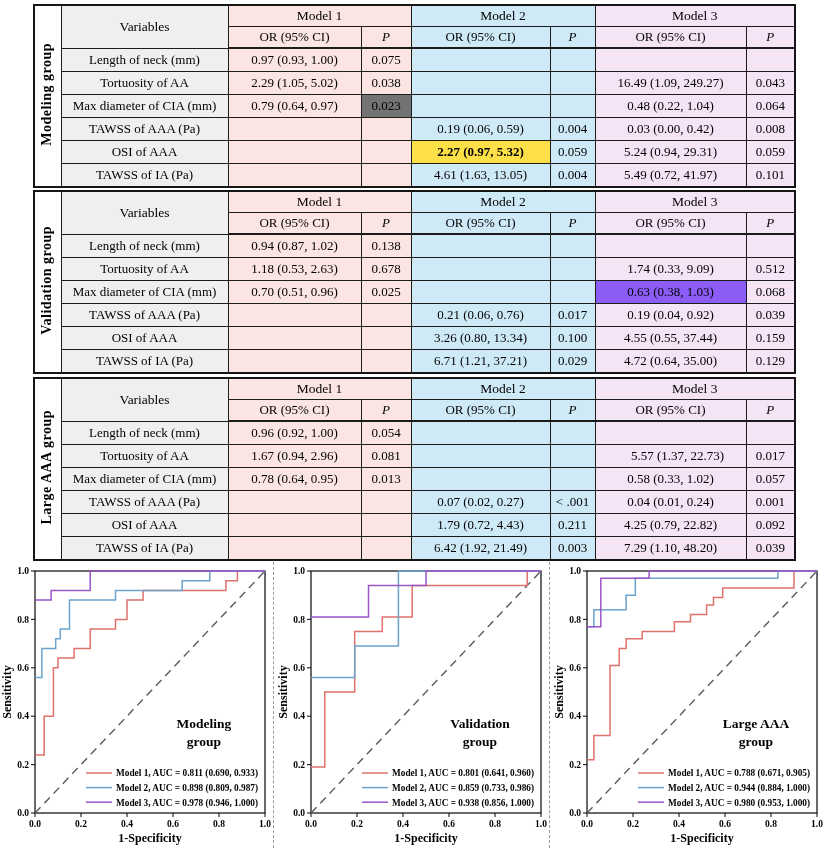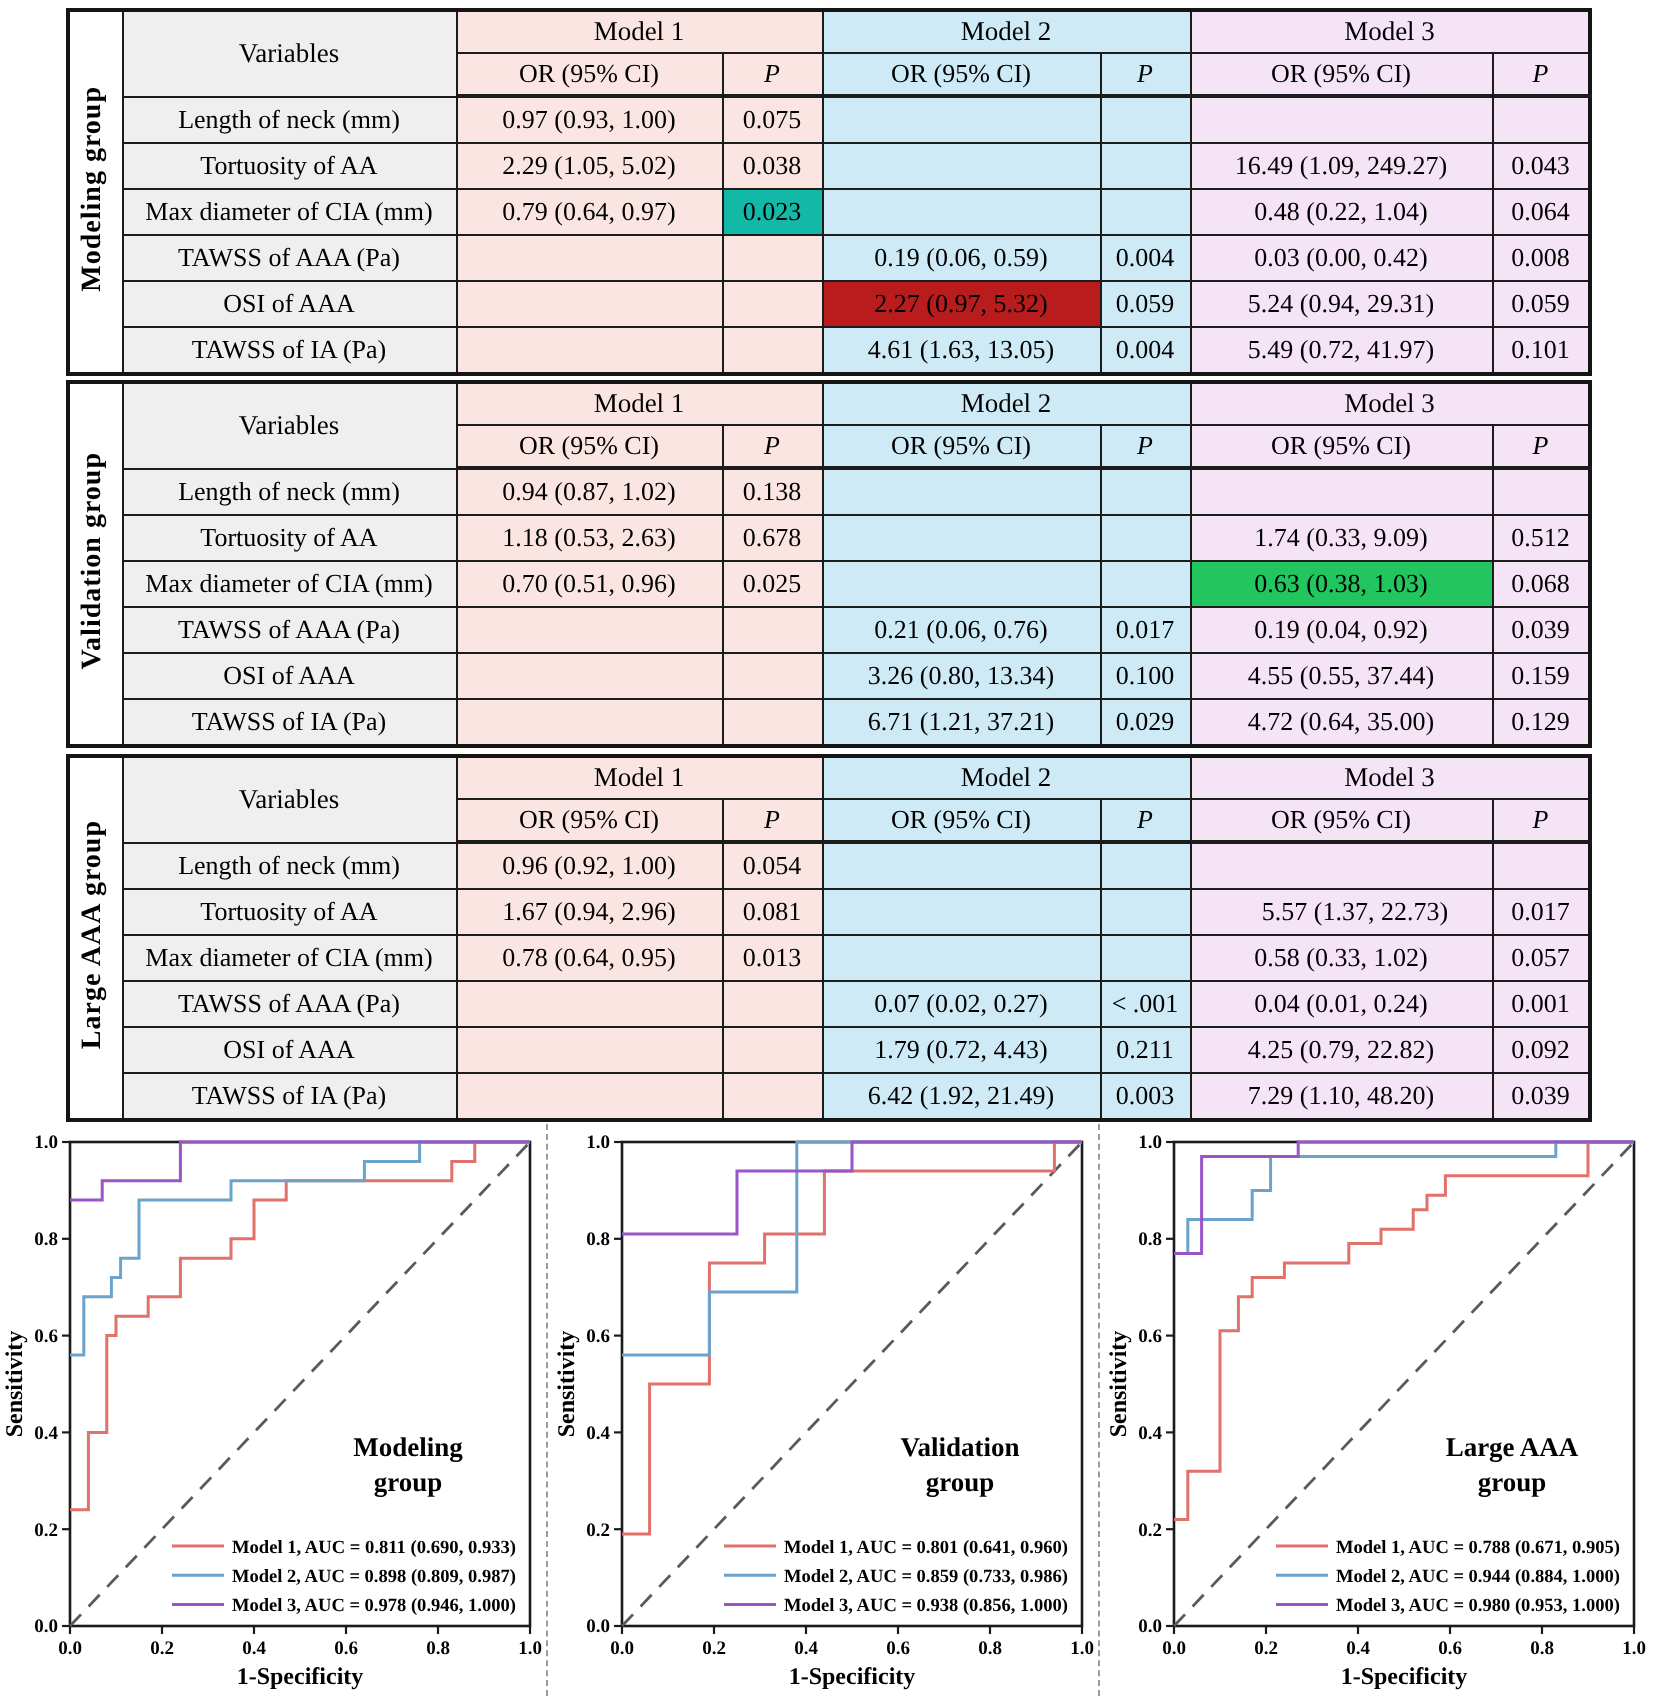--- a/index.html
+++ b/index.html
@@ -74,40 +74,40 @@
             <td style="background: rgb(251, 229, 226);">2.29 (1.05, 5.02)</td>
             <td class="sig" style="background: rgb(251, 229, 226);">0.038</td>
             <td style="background: rgb(207, 234, 247);"></td>
             <td style="background: rgb(207, 234, 247);"></td>
             <td style="background: rgb(245, 227, 246);">16.49 (1.09, 249.27)</td>
             <td class="sig" style="background: rgb(245, 227, 246);">0.043</td>
           </tr>
           <tr class="dr">
             <td class="var-cell">Max diameter of CIA (mm)</td>
             <td style="background: rgb(251, 229, 226);">0.79 (0.64, 0.97)</td>
-            <td class="sig" style="background: #14b8a6; margin-left: 13px;">0.023</td>
+            <td class="sig" style="background: #737373; margin-left: 13px;">0.023</td>
             <td style="background: rgb(207, 234, 247);"></td>
             <td style="background: rgb(207, 234, 247);"></td>
             <td style="background: rgb(245, 227, 246);">0.48 (0.22, 1.04)</td>
             <td style="background: rgb(245, 227, 246);">0.064</td>
           </tr>
           <tr class="dr">
             <td class="var-cell">TAWSS of AAA (Pa)</td>
             <td style="background: rgb(251, 229, 226);"></td>
             <td style="background: rgb(251, 229, 226);"></td>
             <td style="background: rgb(207, 234, 247);">0.19 (0.06, 0.59)</td>
             <td class="sig" style="background: rgb(207, 234, 247);">0.004</td>
             <td style="background: rgb(245, 227, 246);">0.03 (0.00, 0.42)</td>
             <td class="sig" style="background: rgb(245, 227, 246);">0.008</td>
           </tr>
           <tr class="dr">
             <td class="var-cell">OSI of AAA</td>
             <td style="background: rgb(251, 229, 226);"></td>
             <td style="background: rgb(251, 229, 226);"></td>
-            <td style="background: #b91c1c;">2.27 (0.97, 5.32)</td>
+            <td style="background: #fde047; font-weight: bold;">2.27 (0.97, 5.32)</td>
             <td style="background: rgb(207, 234, 247);">0.059</td>
             <td style="background: rgb(245, 227, 246);">5.24 (0.94, 29.31)</td>
             <td style="background: rgb(245, 227, 246);">0.059</td>
           </tr>
           <tr class="dr">
             <td class="var-cell">TAWSS of IA (Pa)</td>
             <td style="background: rgb(251, 229, 226);"></td>
             <td style="background: rgb(251, 229, 226);"></td>
             <td style="background: rgb(207, 234, 247);">4.61 (1.63, 13.05)</td>
             <td class="sig" style="background: rgb(207, 234, 247);">0.004</td>
@@ -160,21 +160,21 @@
             <td style="background: rgb(207, 234, 247);"></td>
             <td style="background: rgb(245, 227, 246);">1.74 (0.33, 9.09)</td>
             <td style="background: rgb(245, 227, 246);">0.512</td>
           </tr>
           <tr class="dr">
             <td class="var-cell">Max diameter of CIA (mm)</td>
             <td style="background: rgb(251, 229, 226);">0.70 (0.51, 0.96)</td>
             <td class="sig" style="background: rgb(251, 229, 226); margin-left: 16px;">0.025</td>
             <td style="background: rgb(207, 234, 247);"></td>
             <td style="background: rgb(207, 234, 247);"></td>
-            <td style="background: #22c55e;">0.63 (0.38, 1.03)</td>
+            <td style="background: #8b5cf6;">0.63 (0.38, 1.03)</td>
             <td style="background: rgb(245, 227, 246);">0.068</td>
           </tr>
           <tr class="dr">
             <td class="var-cell">TAWSS of AAA (Pa)</td>
             <td style="background: rgb(251, 229, 226);"></td>
             <td style="background: rgb(251, 229, 226);"></td>
             <td style="background: rgb(207, 234, 247); margin-top: 11px;">0.21 (0.06, 0.76)</td>
             <td class="sig" style="background: rgb(207, 234, 247);">0.017</td>
             <td style="background: rgb(245, 227, 246);">0.19 (0.04, 0.92)</td>
             <td class="sig" style="background: rgb(245, 227, 246);">0.039</td>

